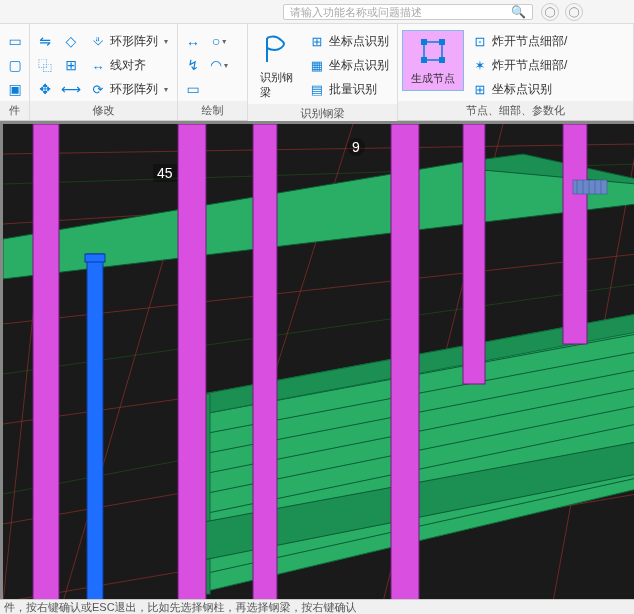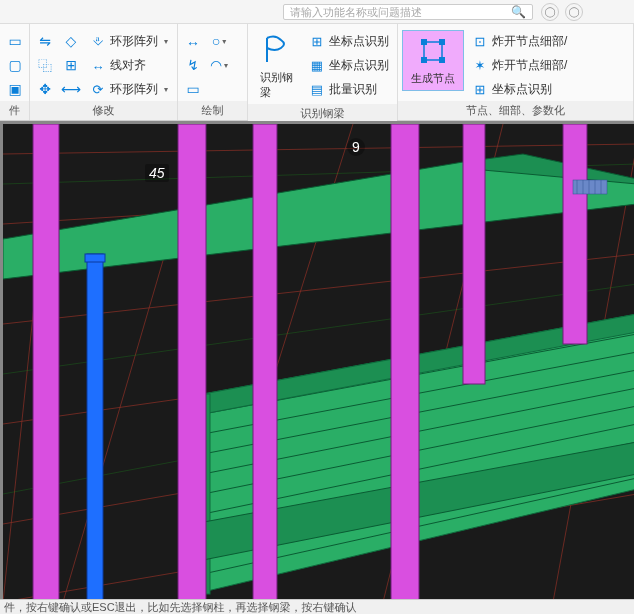--- a/index.html
+++ b/index.html
@@ -362,19 +362,19 @@
 
     <g stroke="#305090" stroke-width="0.5">
       <rect x="570" y="56" width="34" height="14" fill="#6a88c8"></rect>
       <line x1="574" y1="56" x2="574" y2="70"></line>
       <line x1="580" y1="56" x2="580" y2="70"></line>
       <line x1="586" y1="56" x2="586" y2="70"></line>
       <line x1="592" y1="56" x2="592" y2="70"></line>
       <line x1="598" y1="56" x2="598" y2="70"></line>
     </g>
   </svg>
-  <div class="vlabel" style="left:142px; top:40px;font-style:italic;">45</div>
+  <div class="vlabel" style="left:150px; top:40px;">45</div>
   <div class="vlabel" style="left:344px; top:14px; border-radius:50%; width:18px; text-align:center;">9</div>
 </div>
 
 <div class="statusbar">
   <span>件，按右键确认或ESC退出，比如先选择钢柱，再选择钢梁，按右键确认</span>
 </div>
 
 </body></html>

